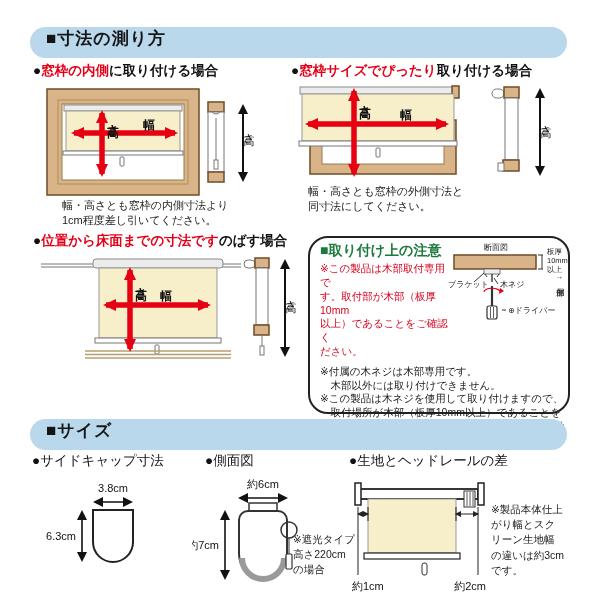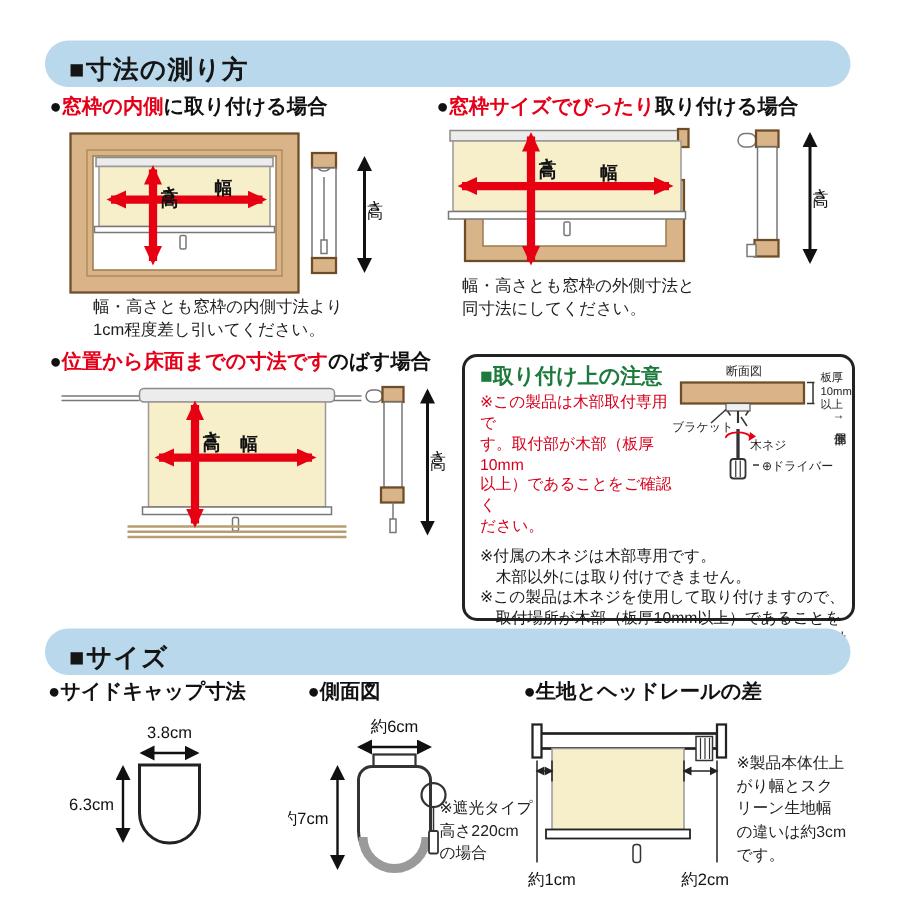--- a/index.html
+++ b/index.html
@@ -1,25 +1,25 @@
 <!DOCTYPE html>
 <html><head>
 <meta charset="utf-8">
 <style>
 *{margin:0;padding:0;box-sizing:border-box}
 html,body{width:600px;height:600px}
 body{position:relative;background:#fff;font-family:"Liberation Sans","DejaVu Sans",sans-serif;color:#111;overflow:hidden}
 .abs{position:absolute}
-.banner{position:absolute;left:30px;width:537px;height:31px;background:#b9d8ec;border-radius:15.5px;display:flex;align-items:flex-end;padding-left:16px}
+.banner{position:absolute;left:30px;width:537px;height:31px;background:#b9d8ec;border-radius:15.5px;display:flex;align-items:flex-start;padding-left:16px}
 .banner-text{font-size:17px;font-weight:bold;color:#151515;letter-spacing:1px}
 .case-heading{position:absolute;font-size:13.5px;font-weight:bold;white-space:nowrap}
 .case-heading .red{color:#e50019}
 .caption{position:absolute;font-size:11px;line-height:1.4;white-space:pre-line;color:#222}
-.sub-heading{position:absolute;font-size:13.5px;font-weight:bold;white-space:nowrap}
-.notice-box{position:absolute;left:308px;top:236px;width:262px;height:178px;border:2px solid #222;border-radius:10px;background:#fff;padding:4px 4px 0 10px}
+.sub-heading{position:absolute;font-size:13.5px;font-weight:normal;white-space:nowrap}
+.notice-box{position:absolute;left:308px;top:236px;width:262px;height:178px;border:2px solid #222;border-radius:20px;background:#fff;padding:4px 4px 0 10px}
 .notice-title{font-size:14px;font-weight:bold;color:#1c7a3c;margin-bottom:2px}
 .notice-warning{font-size:10.5px;font-weight:normal;color:#d6001c;line-height:1.32;white-space:pre-line;width:130px}
 .notice-notes{font-size:10.5px;line-height:1.3;white-space:pre-line;margin-top:6px;color:#1a1a1a}
 .notice-diagram{position:absolute;left:138px;top:6px;width:122px;height:84px}
 .nd-label{position:absolute;font-size:8px;color:#222;white-space:nowrap;line-height:1.15}
 .vtext{writing-mode:vertical-rl;text-orientation:upright}
 .sv{position:absolute}
 svg text{font-family:"Liberation Sans","DejaVu Sans",sans-serif}
 .dim{font-size:12px;font-weight:bold;fill:#111}
 .dims{font-size:11px;fill:#111}
@@ -210,21 +210,21 @@
           <line x1="42.5" y1="63" x2="42.5" y2="74" stroke="#333" stroke-width="0.8"></line>
           <line x1="45.5" y1="63" x2="45.5" y2="74" stroke="#333" stroke-width="0.8"></line>
         </g>
         <line x1="54" y1="66" x2="58" y2="66" class="mk" stroke-width="0.7"></line>
       </svg>
       <span class="nd-label" style="left:36px;top:-1px">断面図</span>
       <span class="nd-label" style="left:99px;top:4px;font-size:7.5px">板厚</span>
       <span class="nd-label" style="left:99px;top:13px;font-size:7.5px">10mm</span>
       <span class="nd-label" style="left:99px;top:22px;font-size:7.5px">以上</span>
       <span class="nd-label" style="left:0px;top:36px">ブラケット</span>
-      <span class="nd-label" style="left:52px;top:48px">木ネジ</span>
+      <span class="nd-label" style="left:52px;top:36px">木ネジ</span>
       <span class="nd-label" style="left:107px;top:28px">→</span>
       <span class="nd-label vtext" style="left:107px;top:38px">部屋側</span>
       <span class="nd-label" style="left:60px;top:62px">⊕ドライバー</span>
     </div>
   </div>
 
   <div class="banner" style="top:419px">
     <span class="banner-text">■サイズ</span>
   </div>
 

